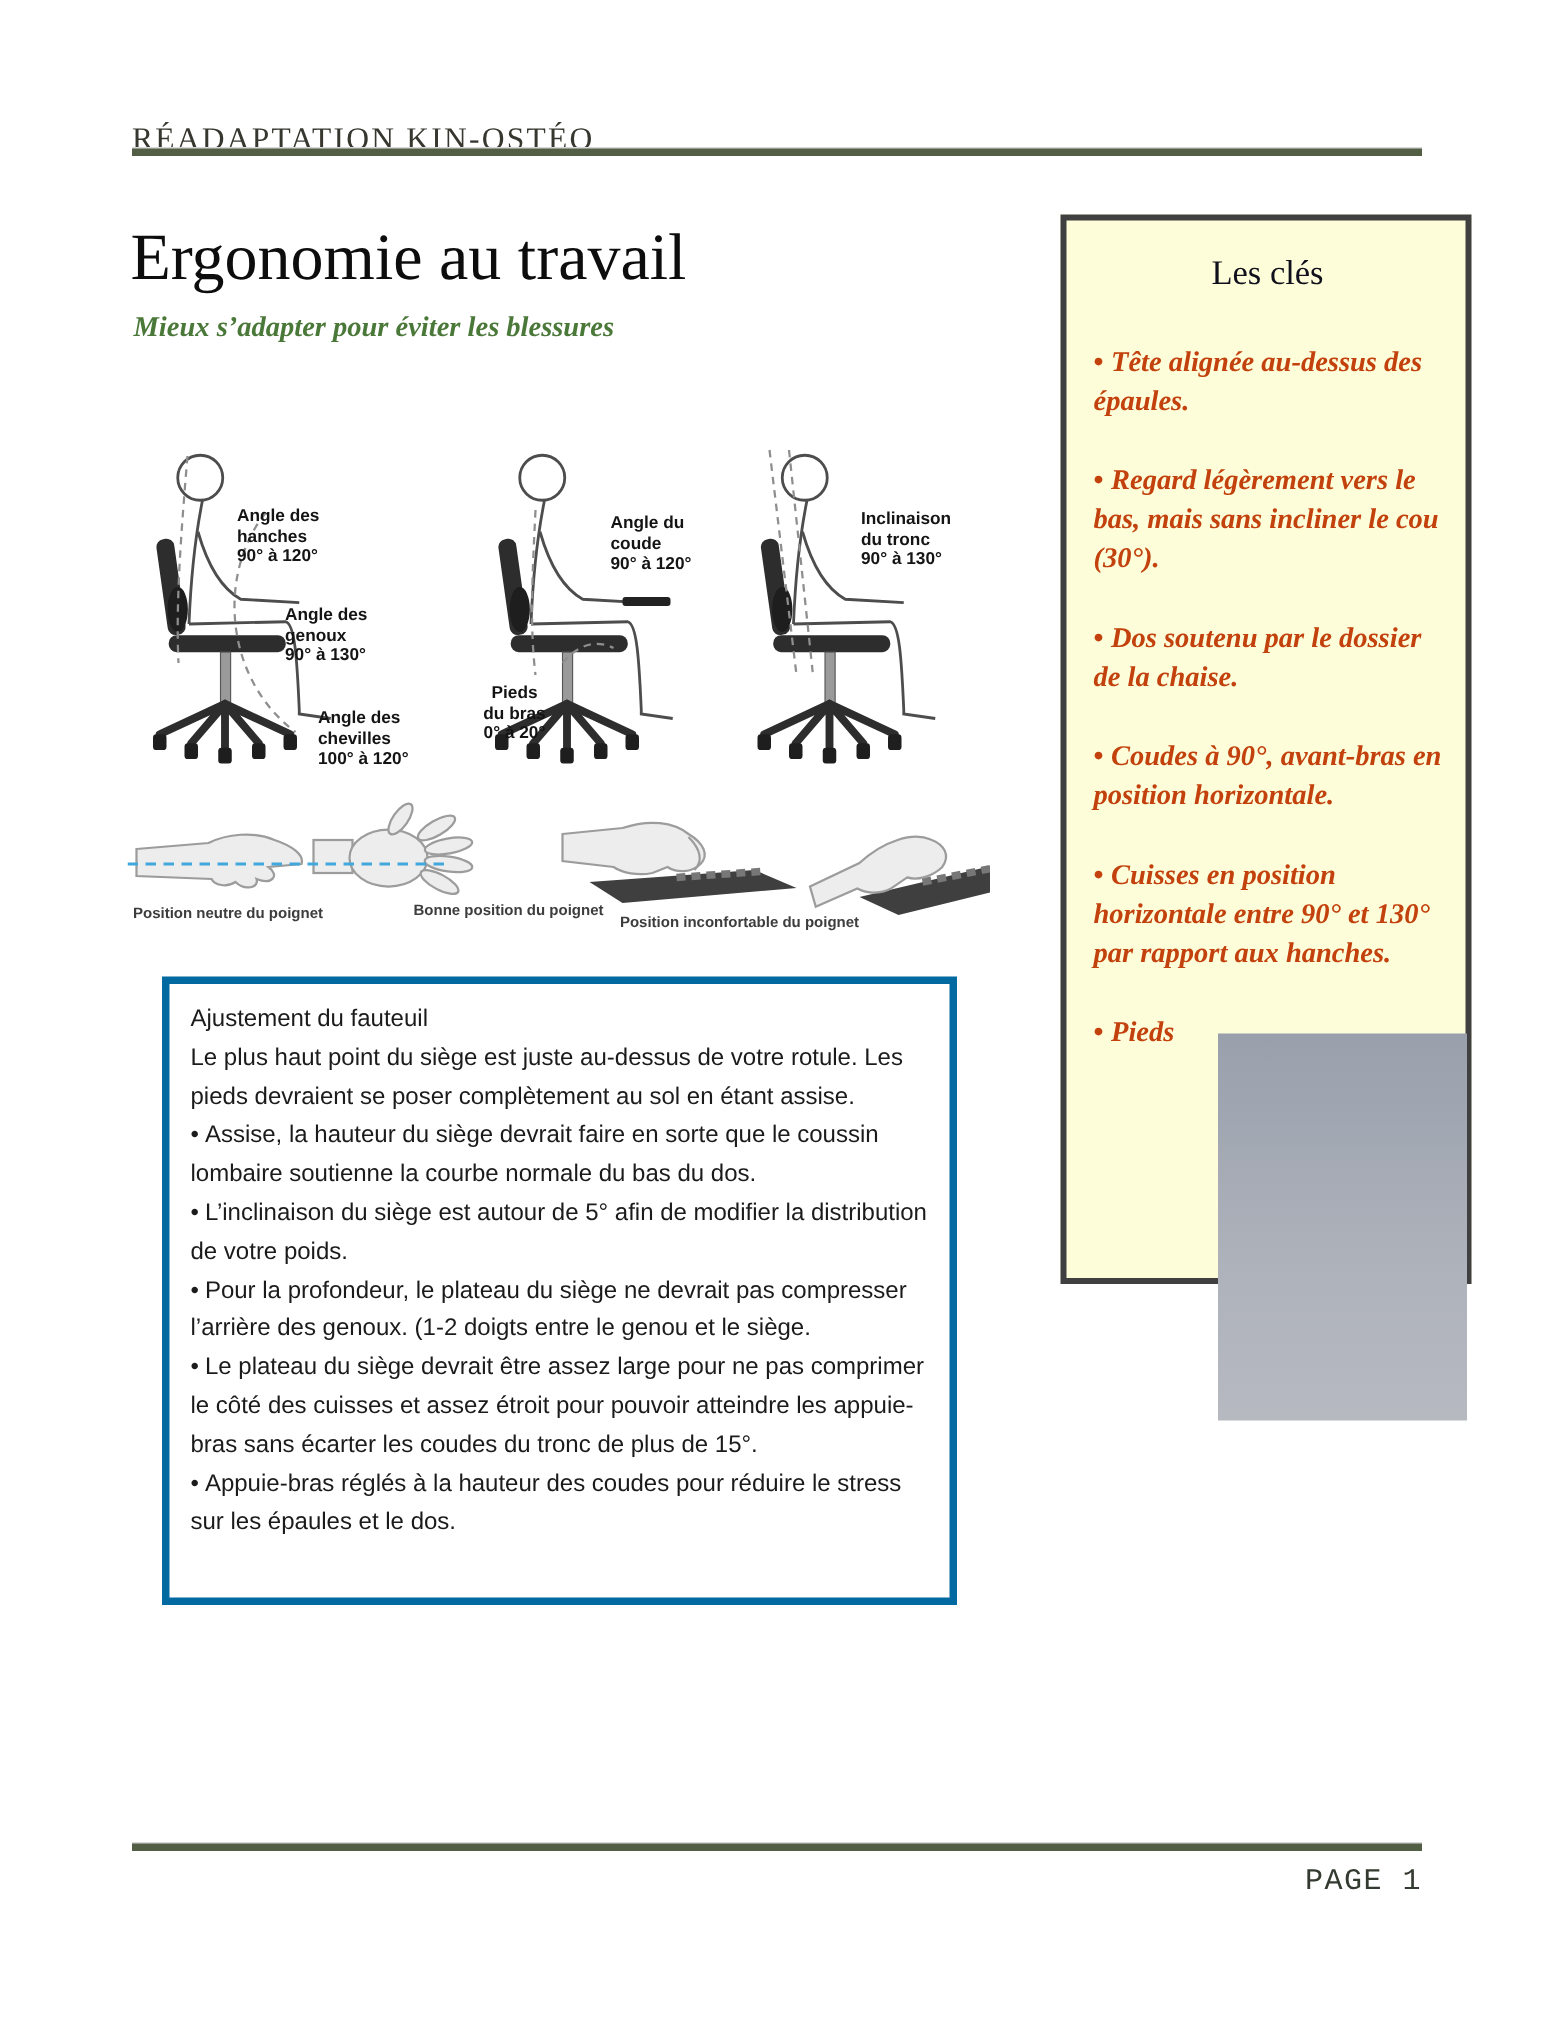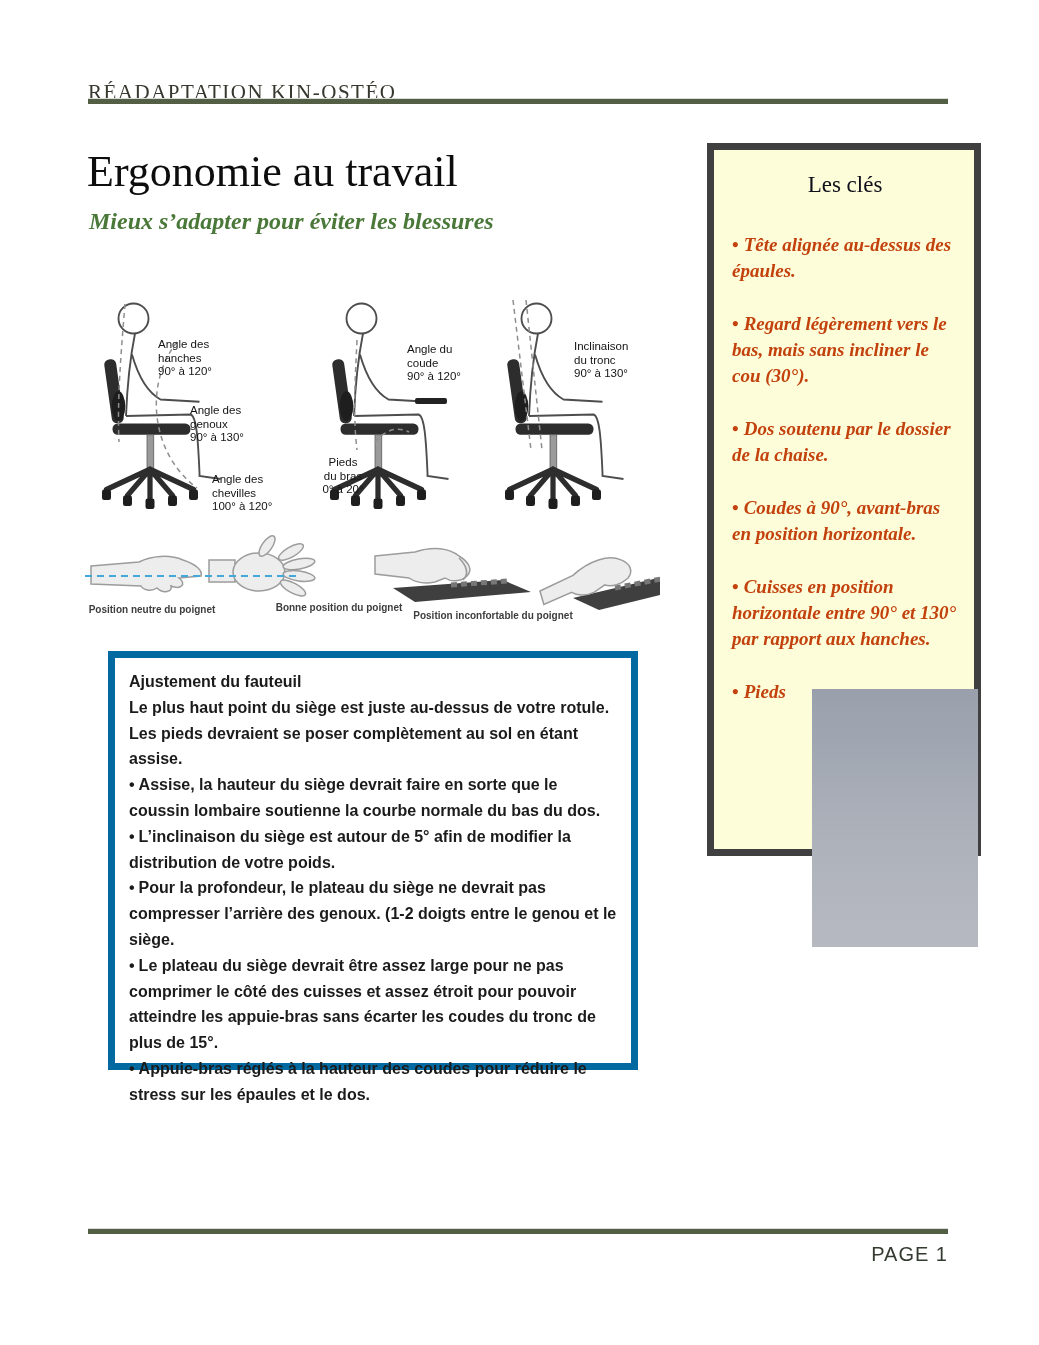--- a/index.html
+++ b/index.html
@@ -13,61 +13,61 @@
   .rule{position:absolute;left:88px;width:860px;height:5px;background:#525f45;
         box-shadow:0 -1px 0 #d9d9d9;}
   .rule-top{top:99px;}
   .rule-bottom{top:1229px;}
 
   
   .doc-title{position:absolute;left:87px;top:146px;width:640px;
              font-family:Liberation Serif, serif;font-size:44px;color:#0d0d0d;}
   .doc-subtitle{position:absolute;left:89px;top:208px;width:640px;
                 font-family:"Liberation Serif",serif;font-style:italic;font-weight:700;
-                font-size:24px;color:#4a7839;}
+                font-size:19px;color:#4a7839;}
 
   
   .diagram{position:absolute;left:85px;top:292px;width:575px;height:345px;}
   .diagram svg{position:absolute;left:0;top:0;}
-  .fig-label{position:absolute;font-size:11.5px;font-weight:400;line-height:13.5px;
+  .fig-label{position:absolute;font-size:11.5px;font-weight:700;line-height:13.5px;
              color:#141414;white-space:nowrap;}
   .hand-caption{position:absolute;font-size:10px;font-weight:600;color:#3d3d3d;
                 text-align:center;}
 
   
   .adjust-box{position:absolute;left:108px;top:651px;width:530px;height:419px;
-              border:7px solid #0369a1;box-sizing:border-box;padding:11px 14px;
-              font-size:16px;line-height:25.8px;color:#1b1b1b;font-weight:bold;}
+              border:5px solid #0369a1;box-sizing:border-box;padding:11px 14px;
+              font-size:16px;line-height:25.8px;color:#1b1b1b;}
   .adjust-title{margin:0 0 24px 0;font-size:16px;}
   .adjust-box p{margin:0;}
   .bullet-item .marker{margin-right:4px;}
 
   
   .keys-box{position:absolute;left:707px;top:143px;width:274px;height:713px;
-            background:#fdfdd9;border:7px solid #404040;box-sizing:border-box;
+            background:#fdfdd9;border:4px solid #404040;box-sizing:border-box;
             padding:22px 16px 0 18px;z-index:1;}
   .keys-title{font-family:"Liberation Serif",serif;font-size:23px;color:#10101c;
               text-align:center;margin:0 0 34px 0;font-weight:500;}
   .keys-box .bullet-item{font-family:"Liberation Serif",serif;font-style:italic;
             font-weight:600;font-size:19px;line-height:26px;color:#c2410c;
             margin:0 0 27px 0;}
   .keys-box .marker{font-style:normal;margin-right:5px;}
 
   
   .gray-block{position:absolute;left:812px;top:689px;width:166px;height:258px;
               background:linear-gradient(180deg,#99a0ac 0%,#aeb2bb 60%,#b6b9c0 100%);
               z-index:2;}
 
   
   .note{position:absolute;left:652px;top:984px;width:348px;
         font-size:16.5px;line-height:28.6px;color:#151515;}
 
   
   .page-label{position:absolute;left:648px;top:1243px;width:300px;text-align:right;
-              font-family:Liberation Sans, sans-serif;font-size:20px;letter-spacing:1px;
+              font-family:Liberation Mono, monospace;font-size:20px;letter-spacing:1px;
               color:#333a2f;}
 </style>
 </head>
 <body>
 
 <div class="page">
 
   <div class="brand">RÉADAPTATION KIN-OSTÉO</div>
   <div class="rule rule-top"></div>
 

